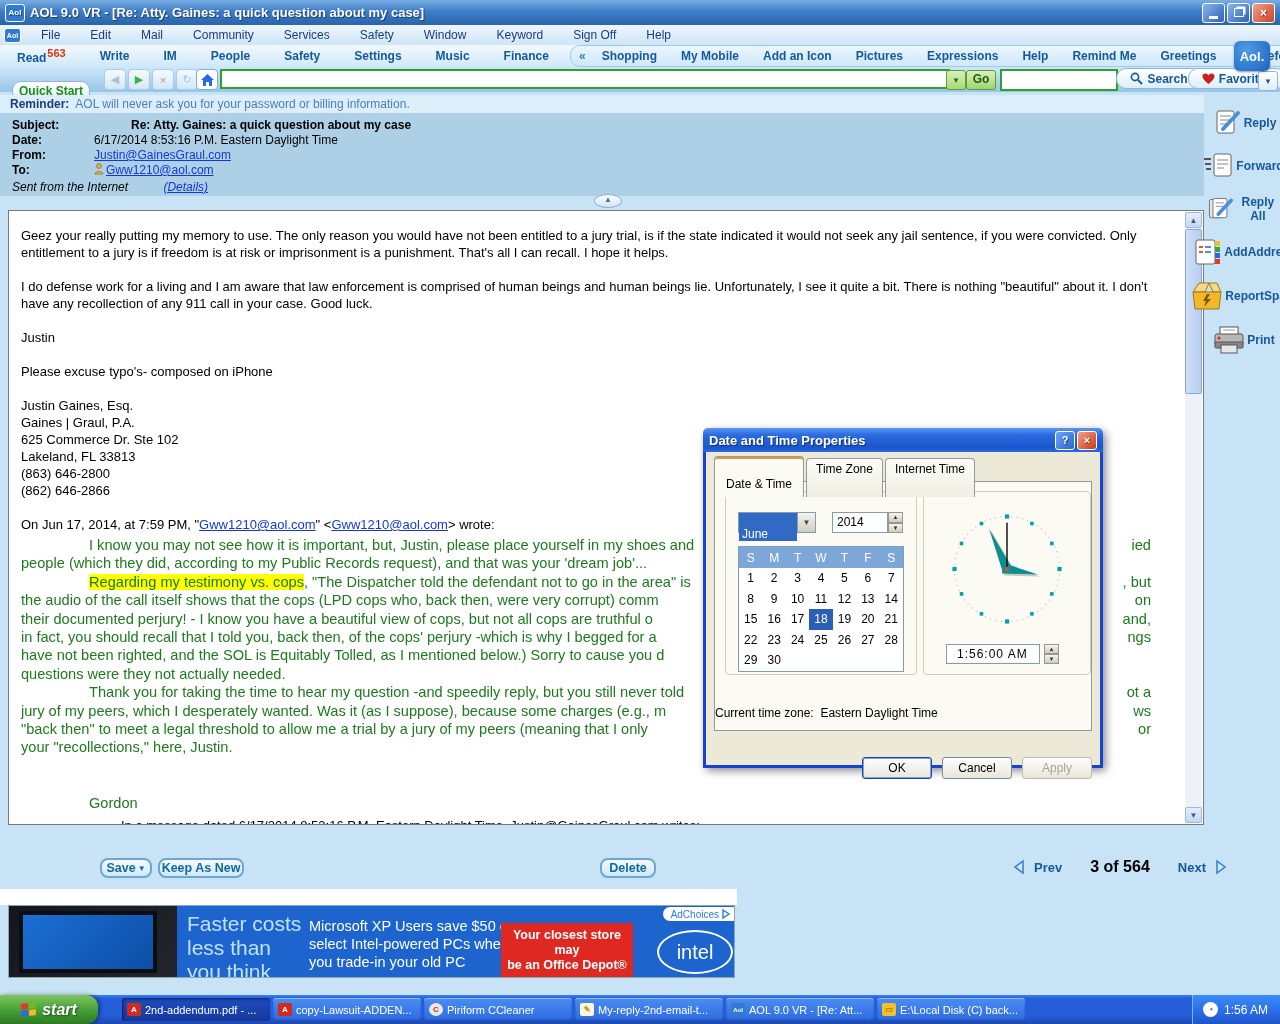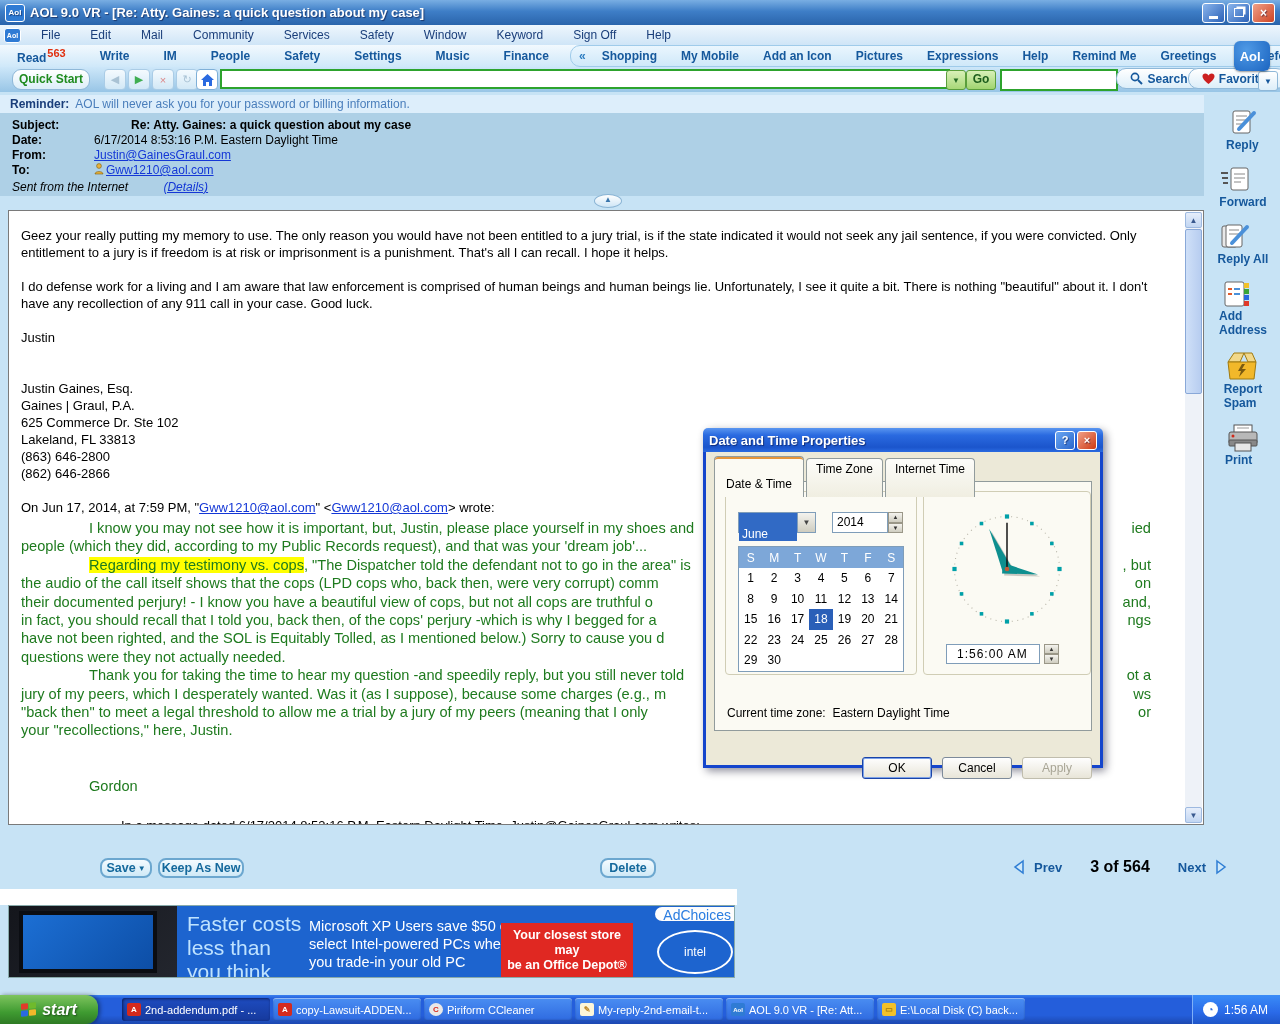--- a/index.html
+++ b/index.html
@@ -34,21 +34,21 @@
   .tpill{display:flex;align-items:center;border:1px solid #9fcbea;border-radius:10px;
     background:linear-gradient(180deg,#eaf6fe,#cfe8f9);height:20px;margin-left:4px;padding:0 4px;}
   .tpill .titem{padding:0 12px;}
   .chev{color:#2a7bc0;font-weight:bold;padding:0 4px;}
   .aol-logo{position:absolute;right:10px;top:41px;width:36px;height:30px;border-radius:6px;
     background:radial-gradient(circle at 35% 30%,#4f9ae6,#1b64c0);color:#fff;font-weight:bold;
     font-size:13px;display:flex;align-items:center;justify-content:center;box-shadow:0 1px 2px rgba(0,0,0,.4);z-index:5;}
   
   .quickbar{position:absolute;left:0;top:67px;width:1280px;height:25px;
     background:linear-gradient(180deg,#cde7f9,#98c5e6);display:flex;align-items:center;}
-  .qs-btn{position:absolute;left:12px;top:2px;height:19px;padding:0 6px;border:1px solid #8fb8d8;
+  .qs-btn{position:absolute;left:12px;top:14px;height:19px;padding:0 6px;border:1px solid #8fb8d8;
     border-radius:9px;background:linear-gradient(180deg,#fff,#dceef9);color:#1f8b1f;
     font-weight:bold;font-size:12px;line-height:19px;}
   .navgrp{position:absolute;left:104px;top:2px;display:flex;gap:2px;}
   .nbtn{width:20px;height:19px;border:1px solid #aacce6;border-radius:4px;
     background:linear-gradient(180deg,#f4fafe,#d2e8f6);font-size:11px;display:flex;
     align-items:center;justify-content:center;}
   .nbtn.dis{color:#a9c2d4;}
   .nbtn.fwd{color:#3fae52;}
   .nbtn.stop{color:#d88;}
   .home-btn{position:absolute;left:196px;top:2px;width:20px;height:19px;border:1px solid #7fb0d8;
@@ -91,42 +91,42 @@
   .qhl{background:#ffff00;}
   .trailing{position:absolute;left:112px;top:607px;white-space:nowrap;color:#000;}
   
   .vscroll{position:absolute;right:1px;top:1px;width:17px;height:611px;background:#eef2f8;}
   .sbtn{position:absolute;left:0;width:17px;height:16px;background:linear-gradient(180deg,#e6eefb,#c2d6f2);
     border:1px solid #9db9e0;border-radius:2px;color:#39598f;font-size:8px;text-align:center;line-height:15px;box-sizing:border-box;}
   .sthumb{position:absolute;left:0;top:17px;width:17px;height:165px;border:1px solid #89a8d8;border-radius:2px;
     background:linear-gradient(90deg,#cfe0f8,#b7cdf0);box-sizing:border-box;}
   
   .sideactions{position:absolute;left:1206px;top:108px;width:74px;display:flex;flex-direction:column;align-items:center;}
-  .saction{display:flex;flex-direction:column;align-items:flex-start;margin-bottom:13px;}
+  .saction{display:flex;flex-direction:row;align-items:center;margin-bottom:13px;}
   .sa-label{color:#15589c;font-weight:bold;font-size:12px;text-align:center;line-height:14px;}
   
   .abtn{position:absolute;height:20px;border:2px solid #6ca7cf;border-radius:8px;
     background:linear-gradient(180deg,#f4fbff,#cfe9f7);color:#15699c;font-weight:bold;font-size:12.5px;
     display:flex;align-items:center;justify-content:center;box-sizing:border-box;}
   .pnav{position:absolute;top:858px;display:flex;align-items:center;gap:6px;color:#15589c;font-weight:bold;font-size:13px;}
   .pos{color:#000;font-size:16px;font-weight:bold;}
   
   .whitestrip{position:absolute;left:0;top:889px;width:737px;height:16px;background:#fff;}
   .ad{position:absolute;left:8px;top:905px;width:727px;height:73px;background:#1d64cf;overflow:hidden;border:1px solid #8aa;box-sizing:border-box;}
   .ad-laptop{position:absolute;left:0;top:0;width:168px;height:73px;background:linear-gradient(135deg,#14161c,#23262e);}
   .ad-screen{position:absolute;left:10px;top:5px;width:130px;height:54px;background:linear-gradient(135deg,#1c6fd4,#0d4ea6);border:4px solid #0b0d12;}
   .ad-head{position:absolute;left:178px;top:6px;color:#bfe3ff;font-size:21px;line-height:24px;font-weight:normal;}
   .ad-body{position:absolute;left:300px;top:11px;color:#fff;font-size:14.5px;line-height:18px;}
   .ad-offer{position:absolute;left:492px;top:17px;width:132px;height:54px;background:#e02822;color:#fff;
     text-align:center;font-size:12.5px;font-weight:bold;line-height:15px;padding-top:5px;box-sizing:border-box;}
   .ad-cta{font-size:9px;font-weight:bold;margin-top:3px;}
   .ad-intel{position:absolute;left:648px;top:24px;width:72px;height:40px;border:2px solid #fff;border-radius:50%;
-    color:#fff;font-size:12px;display:flex;align-items:center;justify-content:center;font-weight:normal;letter-spacing:0;}
+    color:#fff;font-size:20px;display:flex;align-items:center;justify-content:center;font-weight:normal;letter-spacing:0;}
   .adchoices{position:absolute;right:0;top:1px;height:14px;background:#fdfdfd;border-radius:7px 0 0 7px;
-    color:#2a7de1;font-size:14px;display:flex;align-items:center;padding:0 3px 0 8px;gap:2px;flex-direction:column;}
+    color:#2a7de1;font-size:10px;display:flex;align-items:center;padding:0 3px 0 8px;gap:2px;}
   
   .dialog{position:absolute;left:703px;top:428px;width:400px;height:340px;border-radius:6px 6px 3px 3px;
     box-shadow:3px 3px 8px rgba(0,0,30,.45);font-size:12px;}
   .dlg-title{height:24px;border-radius:5px 5px 0 0;
     background:linear-gradient(180deg,#5a96f0 0%,#2a6ae0 30%,#1b55cc 80%,#2a6ae0 100%);
     display:flex;align-items:center;color:#fff;font-weight:bold;font-size:13px;padding:0 6px;
     text-shadow:1px 1px 1px rgba(0,0,40,.5);}
   .dlg-ctl{margin-left:auto;display:flex;gap:2px;}
   .dbtn-sm{width:18px;height:17px;border:1px solid #fff;border-radius:3px;color:#fff;font-weight:bold;
     font-size:11px;display:flex;align-items:center;justify-content:center;}
@@ -152,21 +152,21 @@
   .spin{position:absolute;width:15px;height:21px;display:flex;flex-direction:column;}
   .spin b{flex:1;background:linear-gradient(180deg,#f4f3ee,#cfcdc0);border:1px solid #9a9788;
     font-size:6px;color:#333;display:flex;align-items:center;justify-content:center;font-weight:normal;}
   .cal{position:absolute;left:12px;top:54px;width:166px;border:1px solid #7f9db9;background:#fff;border-collapse:collapse;font-size:12px;}
   .cal th{background:#7da7d8;color:#fff;font-weight:normal;width:23px;height:19px;}
   .cal td{text-align:center;height:18.5px;}
   .cal td.sel{background:#2a5fb8;color:#fff;}
   .clockwrap{position:absolute;left:20px;top:14px;}
   .timefield{position:absolute;left:22px;top:152px;width:94px;height:20px;border:1px solid #7f9db9;background:#fff;
     box-sizing:border-box;padding:2px 0 0 10px;letter-spacing:1px;}
-  .tzline{position:absolute;left:12px;top:224px;font-size:12px;color:#000;}
+  .tzline{position:absolute;left:0;top:224px;font-size:12px;color:#000;}
   .dlg-btns{position:absolute;left:0;bottom:8px;width:100%;}
   .dbtn{position:absolute;width:70px;height:22px;border:1px solid #7d8a9a;border-radius:3px;
     background:linear-gradient(180deg,#fefefe,#e8e5d8);font-size:12px;text-align:center;line-height:20px;box-sizing:border-box;}
   .dbtn.okf{border:1px solid #1a44a8;box-shadow:0 0 0 1px #7da2e8 inset;}
   .dbtn.disabled{color:#a8a595;border-color:#c0bdad;}
   
   .taskbar{position:absolute;left:0;top:995px;width:1280px;height:29px;
     background:linear-gradient(180deg,#3a80f0 0%,#245edb 12%,#245edb 70%,#1c48b0 100%);display:flex;align-items:center;}
   .startbtn{width:98px;height:29px;border-radius:0 12px 12px 0;
     background:linear-gradient(180deg,#7ec45e 0%,#3f9b31 60%,#2e7a24 100%);
@@ -301,20 +301,21 @@
     <div class="bodytext">
       <div>
           <div class="bline">Geez your really putting my memory to use. The only reason you would have not been entitled to a jury trial, is if the state indicated it would not seek any jail sentence, if you were convicted. Only</div>
           <div class="bline">entitlement to a jury is if freedom is at risk or imprisonment is a punishment. That's all I can recall. I hope it helps.</div>
           <div class="bline"></div>
           <div class="bline">I do defense work for a living and I am aware that law enforcement is comprised of human beings and human beings lie. Unfortunately, I see it quite a bit. There is nothing "beautiful" about it. I don't</div>
           <div class="bline">have any recollection of any 911 call in your case. Good luck.</div>
           <div class="bline"></div>
           <div class="bline">Justin</div>
           <div class="bline"></div>
+          <div class="bline">Please excuse typo's- composed on iPhone</div>
           <div class="bline"></div>
           <div class="bline">Justin Gaines, Esq.</div>
           <div class="bline">Gaines | Graul, P.A.</div>
           <div class="bline">625 Commerce Dr. Ste 102</div>
           <div class="bline">Lakeland, FL 33813</div>
           <div class="bline">(863) 646-2800</div>
           <div class="bline">(862) 646-2866</div>
           <div class="bline"></div>
         </div>
       <div class="bline"><span>On Jun 17, 2014, at 7:59 PM, "</span><a class="lnk">Gww1210@aol.com</a><span>" &lt;</span><a class="lnk">Gww1210@aol.com</a><span>&gt; wrote:</span></div>

